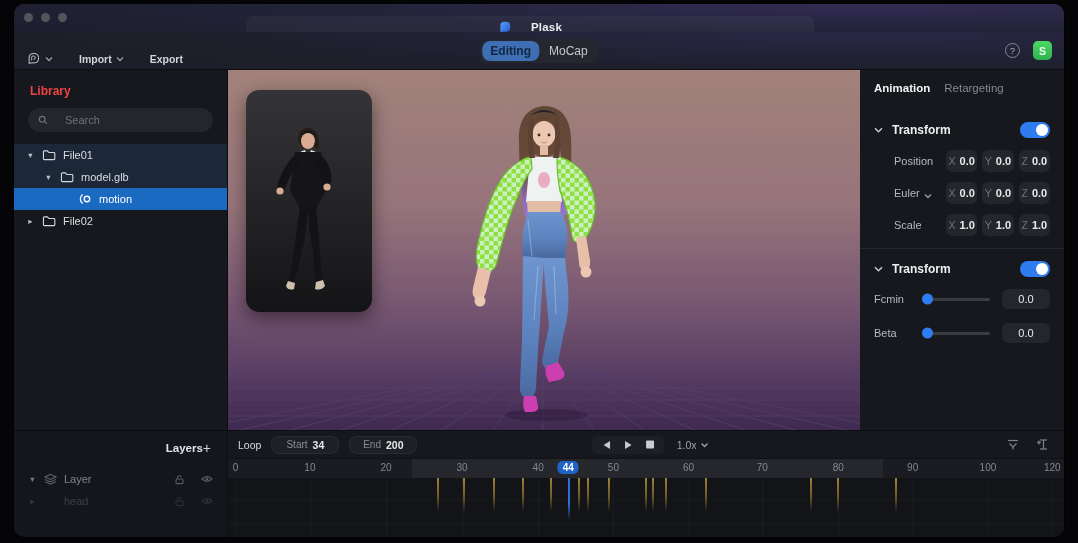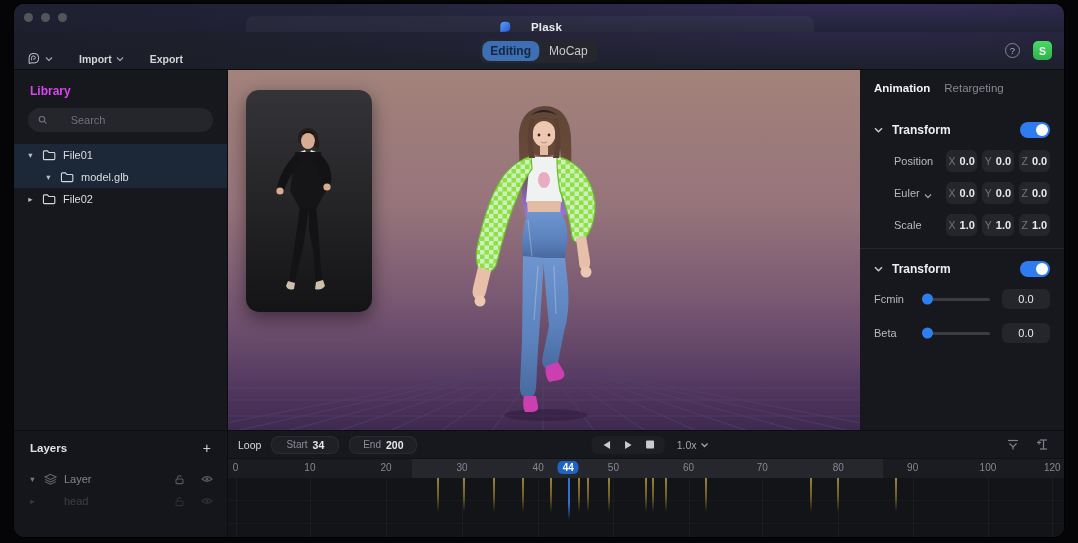--- a/index.html
+++ b/index.html
@@ -35,23 +35,23 @@
   .help-btn { width:15px; height:15px; border:1.3px solid #85888d; border-radius:50%;
               color:#aeb1b6; font-size:9.5px; display:flex; align-items:center; justify-content:center; }
   .avatar { width:19px; height:19px; border-radius:5px; background:linear-gradient(180deg,#4cd964,#2fb24c);
             color:#eafbef; font-size:10.5px; font-weight:700; display:flex; align-items:center; justify-content:center; }
 
   
   .main { flex:1; display:flex; min-height:0; }
 
   
   .sidebar { width:214px; flex:none; background:#16181d; border-right:1px solid #0c0d10; padding-top:10px; }
-  .panel-title { font-size:12px; font-weight:700; color:#d946ef; padding:4px 16px 10px; }
+  .panel-title { font-size:12px; font-weight:700; color:#ef4444; padding:4px 16px 10px; }
   .searchbox { margin:0 14px 12px; height:24px; background:#24262c; border-radius:12px;
-               display:flex; align-items:center; gap:23px; padding:0 10px; }
+               display:flex; align-items:center; gap:17px; padding:0 10px; }
   .searchbox input { background:transparent; border:none; outline:none; width:100%;
                      font-size:11px; color:#dfe1e4; font-family:inherit; }
   .searchbox input::placeholder { color:#6f7278; }
   .tree-row { height:22px; display:flex; align-items:center; gap:7px; font-size:11px; color:#dcdee1; }
   .tree-row .caret { width:9px; font-size:8.5px; color:#b9bcc1; text-align:center; }
   .tree-row .ticon { display:flex; color:#d6d8db; }
   .tree-row.hl { background:rgba(56,110,184,0.18); }
   .tree-row.sel { background:#1b6ac2; color:#ffffff; }
   .tree-row.sel .ticon { color:#fff; }
 
@@ -85,21 +85,21 @@
   .srow-label { width:50px; font-size:11px; color:#b6b9be; }
   .slider { flex:1; height:3px; background:#3a3c42; border-radius:2px; position:relative; margin-right:12px; }
   .slider .knob { position:absolute; left:0; top:50%; transform:translate(-2px,-50%);
                   width:11px; height:11px; border-radius:50%; background:#2e7ef2; }
   .sval { width:48px; height:20px; background:#25262c; border-radius:6px; display:flex;
           align-items:center; justify-content:center; font-size:11px; color:#e9eaec; }
 
   
   .bottom { height:107px; flex:none; display:flex; border-top:1px solid #0c0d10; }
   .layers { width:214px; flex:none; background:#15161b; border-right:1px solid #0c0d10; position:relative; }
-  .layers-head { display:flex; align-items:center; justify-content:space-between; padding:11px 16px 0; }
+  .layers-head { display:flex; align-items:center; justify-content:flex-end; padding:11px 16px 0; }
   .layers-title { font-size:11.5px; font-weight:700; color:#dfe1e4; }
   .add-btn { font-size:14px; color:#cfd2d6; line-height:10px; }
   .layer-row { display:flex; align-items:center; gap:7px; padding:0 14px; height:22px; font-size:11px; color:#c7cacd; }
   .layer-row .caret { width:9px; font-size:8.5px; text-align:center; color:#b9bcc1;}
   .layer-row .spacer { flex:1; }
   .layer-row .ricon { display:flex; color:#84878d; margin-left:9px; }
   .layer-row.dim1 { opacity:.6; margin-top:14px; }
   .layer-row.dim2 { opacity:.22; }
 
   .timeline { flex:1; display:flex; flex-direction:column; background:#17181d; min-width:0; }
@@ -212,20 +212,30 @@
             <span>File01</span>
           </div>
           <div class="tree-row hl" style="padding-left: 30px;">
             <span class="caret">▾</span>
             <span class="ticon">
               <svg class="icon" width="14" height="12" viewBox="0 0 15 13">
                 <path d="M1.5 3 Q1.5 2 2.5 2 L5.8 2 L7.4 3.8 L12.8 3.8 Q13.8 3.8 13.8 4.8 L13.8 10.5 Q13.8 11.5 12.8 11.5 L2.5 11.5 Q1.5 11.5 1.5 10.5 Z" fill="none" stroke="currentColor" stroke-width="1.2"></path>
               </svg>
             </span>
             <span>model.glb</span>
+          </div>
+          <div class="tree-row sel" style="padding-left: 48px;">
+            <span class="caret"></span>
+            <span class="ticon">
+              <svg class="icon" width="14" height="12" viewBox="0 0 15 13">
+                <path d="M5 1.6 A6 6 0 0 0 5 11.4" fill="none" stroke="currentColor" stroke-width="1.4"></path>
+                <circle cx="9.6" cy="6.5" r="3" fill="none" stroke="currentColor" stroke-width="1.4"></circle>
+              </svg>
+            </span>
+            <span>motion</span>
           </div>
           <div class="tree-row" style="padding-left: 12px;">
             <span class="caret">▸</span>
             <span class="ticon">
               <svg class="icon" width="14" height="12" viewBox="0 0 15 13">
                 <path d="M1.5 3 Q1.5 2 2.5 2 L5.8 2 L7.4 3.8 L12.8 3.8 Q13.8 3.8 13.8 4.8 L13.8 10.5 Q13.8 11.5 12.8 11.5 L2.5 11.5 Q1.5 11.5 1.5 10.5 Z" fill="none" stroke="currentColor" stroke-width="1.2"></path>
               </svg>
             </span>
             <span>File02</span>
           </div>

